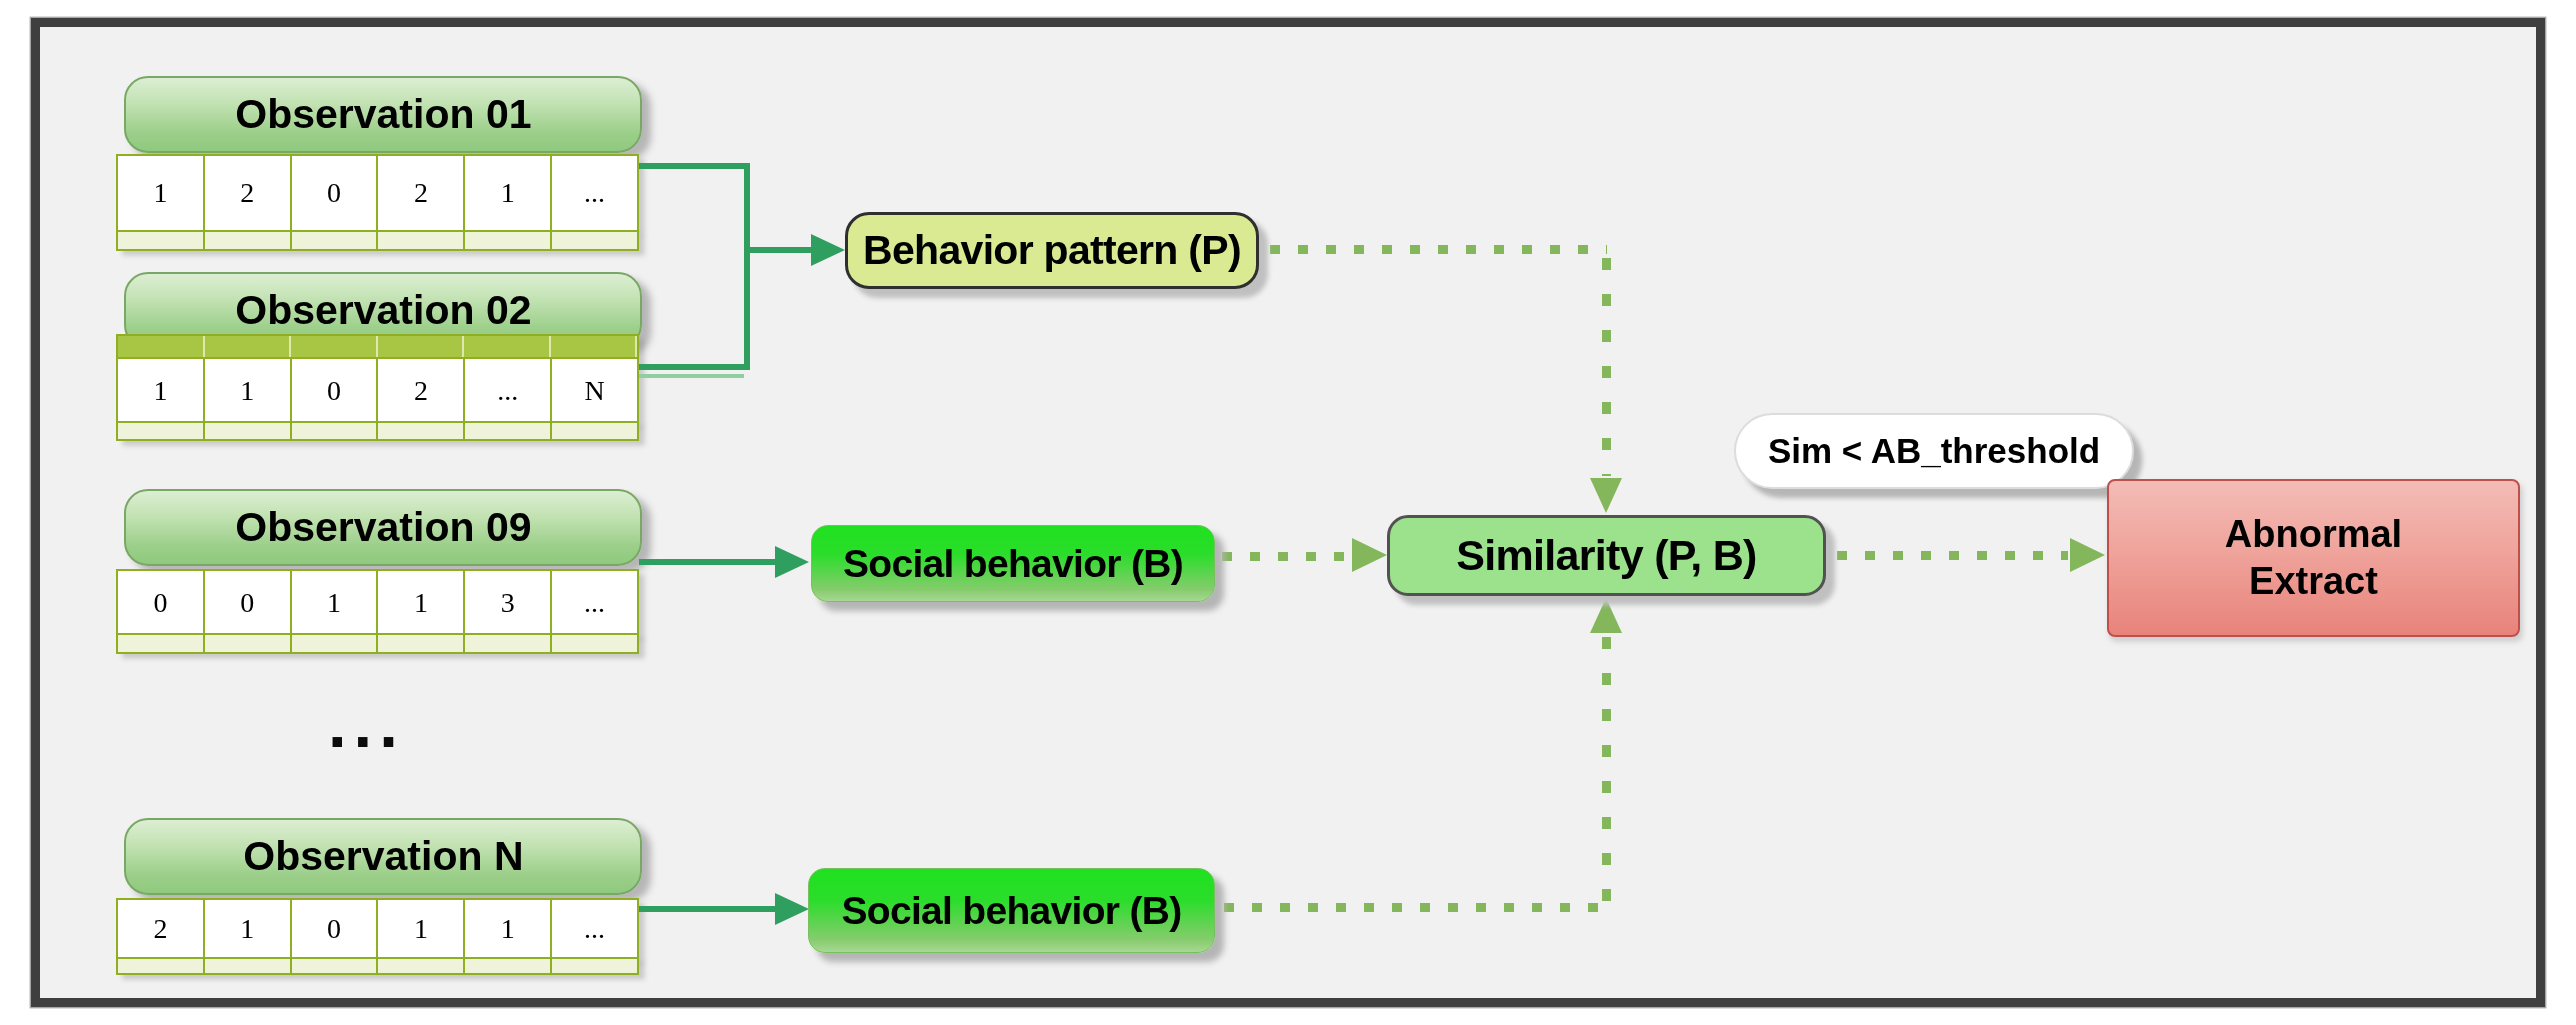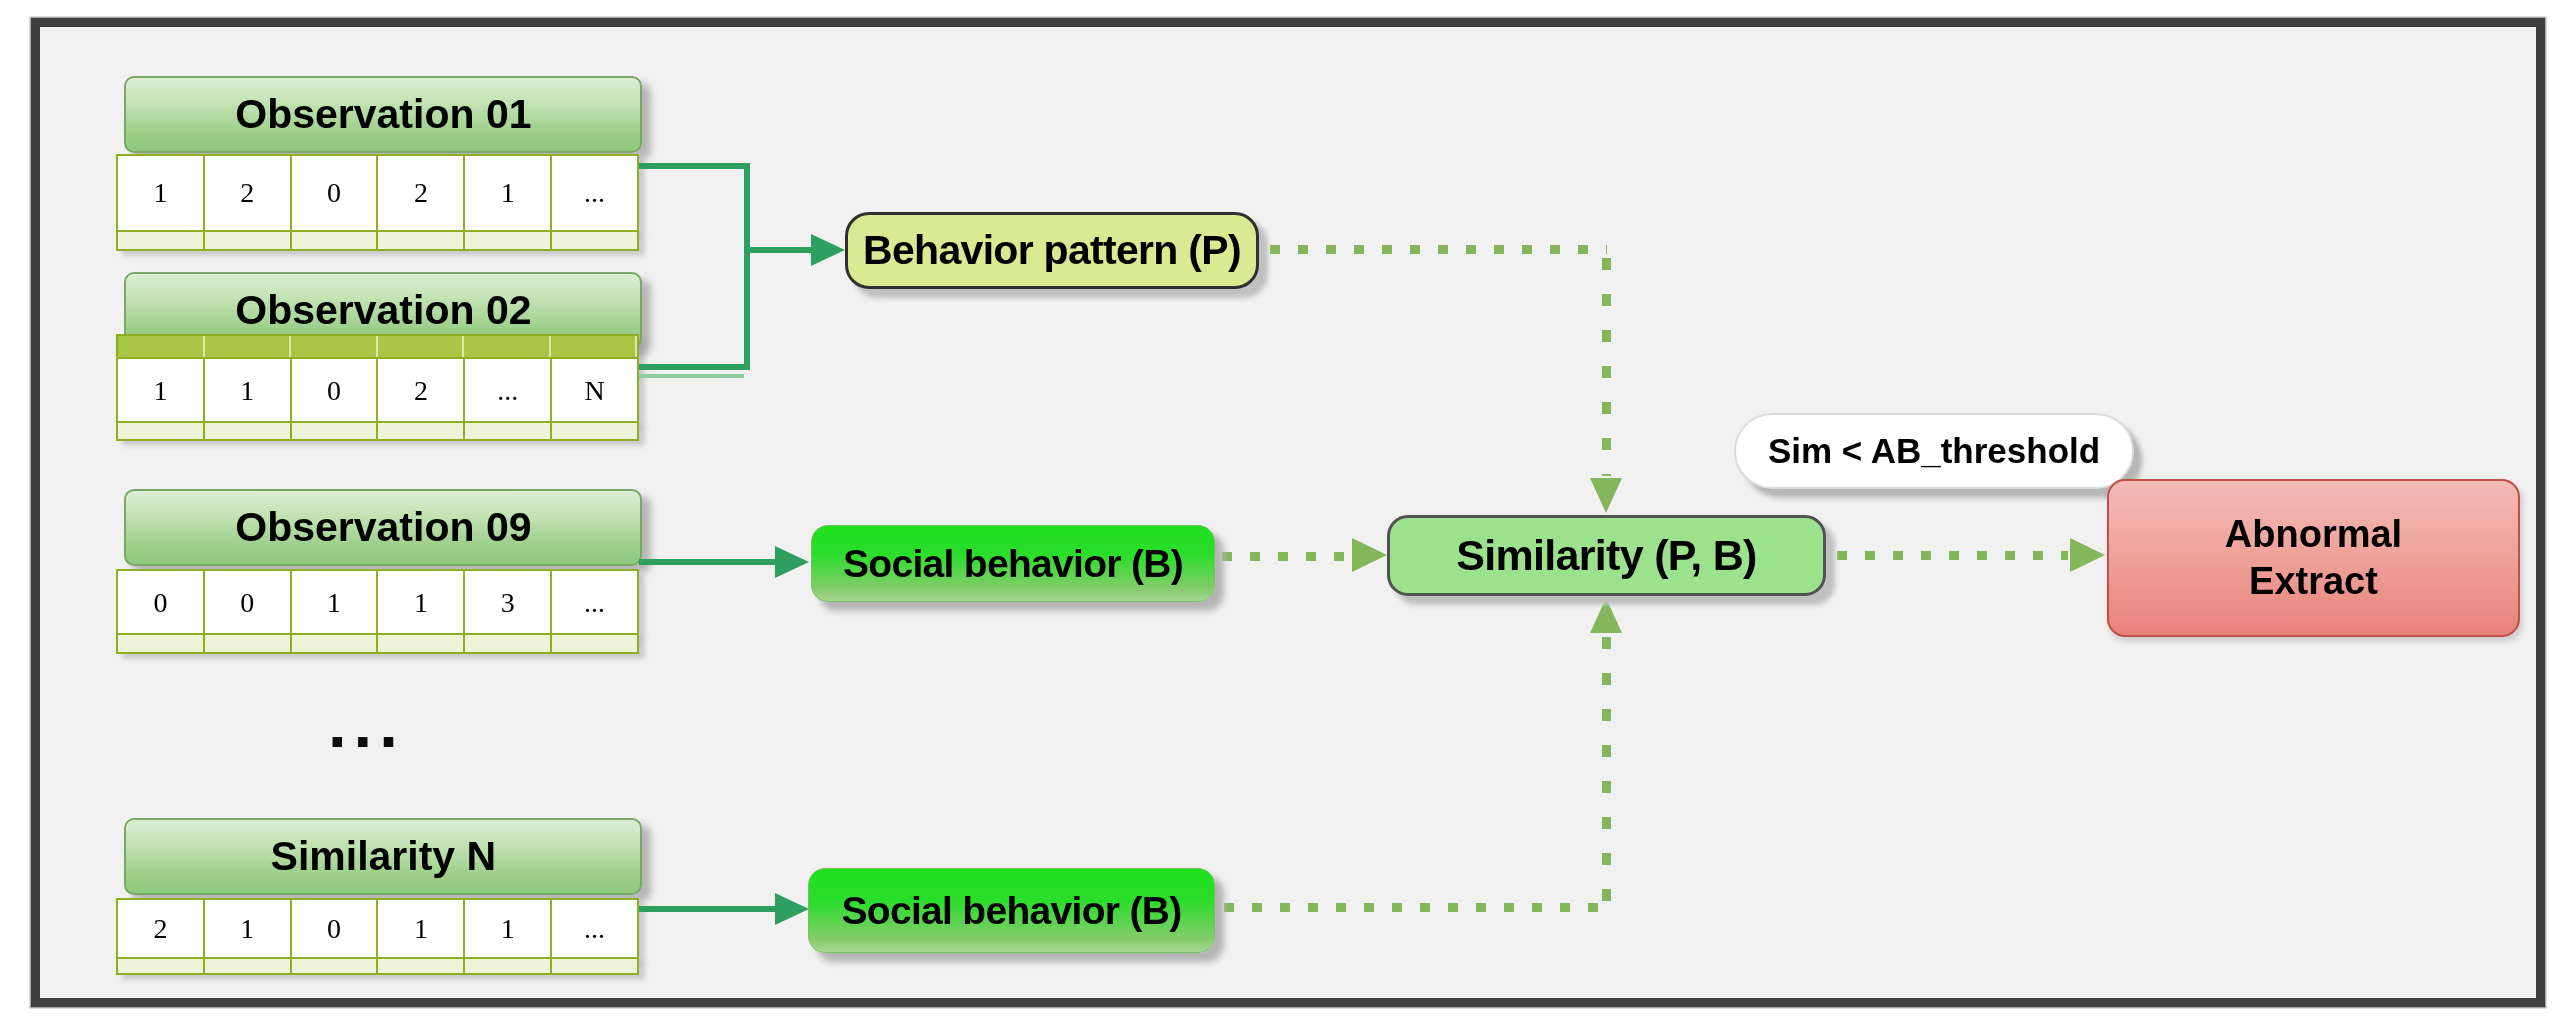--- a/index.html
+++ b/index.html
@@ -15,21 +15,21 @@
     --pill-bg:#ffffff;
   }
   *{margin:0;padding:0;box-sizing:border-box}
   html,body{width:2576px;height:1026px;background:#ffffff;font-family:"Liberation Sans",sans-serif;overflow:hidden}
   .canvas{position:relative;width:2576px;height:1026px;background:#ffffff}
   .frame{position:absolute;left:31px;top:18px;width:2514px;height:989px;
          background:var(--frame-bg);border:9px solid var(--frame-border);
          box-shadow:0 0 0 1.4px #a6a6a6;}
   
   .obs{position:absolute;width:532px}
-  .obs-header{position:absolute;height:77px;border-radius:10px;
+  .obs-header{position:absolute;height:77px;border-radius:24px;
       background:linear-gradient(180deg,#dcEEd3 0%,#c2e2b2 35%,#9ccf8a 75%,#8fc97e 100%);
       border:2.1px solid #79a765;
       box-shadow:8.4px 7px 7px rgba(110,110,110,.45);
       display:flex;align-items:center;justify-content:center;}
   .obs-header span{font-weight:bold;font-size:41px;color:#000;}
   .row{position:absolute;left:0;width:523px;display:flex;background:#fff;
       border:2.8px solid var(--olive);box-shadow:5.6px 4.9px 4.9px rgba(140,140,140,.40);}
   .row .cell{flex:1;display:flex;align-items:center;justify-content:center;
       border-right:2.8px solid var(--olive);
       font-family:"Liberation Serif",serif;font-size:28px;color:#000;}
@@ -61,21 +61,21 @@
   .pbox{position:absolute;display:flex;align-items:center;justify-content:center;
       font-weight:bold;color:#000;text-align:center}
   .box-extract{background:var(--extract-fill);border:3.5px solid #2f2f2f;border-radius:24px;
       font-size:41px;letter-spacing:-0.7px;box-shadow:8.4px 8.4px 5.6px #c0c0c0}
   .box-similarity{background:var(--similarity-fill);border:3.5px solid #525252;border-radius:21px;
       font-size:43px;letter-spacing:-0.7px;box-shadow:8.4px 8.4px 5.6px #c0c0c0}
   .box-social{background:linear-gradient(180deg,#1fe11f 0%,#2bdd2b 38%,#86cc6d 85%,#a8d793 100%);
       border:1.4px solid #77c060;border-radius:17px;font-size:39px;letter-spacing:-0.7px;
       box-shadow:8.4px 8.4px 6.3px #b5b5b5}
   .box-abnormal{background:linear-gradient(180deg,#f3bcb6 0%,#efa49c 45%,#e8837b 100%);
-      border:2.8px solid #bf4f4b;border-radius:18px;font-size:38px;line-height:1.25;
+      border:2.8px solid #bf4f4b;border-radius:8px;font-size:38px;line-height:1.25;
       box-shadow:2.8px 4.2px 5.6px rgba(150,150,150,.35)}
   .box-pill{background:var(--pill-bg);border:2.1px solid #dcdcdc;border-radius:42px;
       font-size:35px;box-shadow:8.4px 9px 4.9px #b6b6b6}
   .ellipsis{position:absolute;font-weight:bold;font-size:67px;letter-spacing:7px;color:#0c0c0c}
 </style>
 </head>
 <body>
 
 <div class="canvas">
   <div class="frame">
@@ -151,21 +151,21 @@
           <div class="cell"></div>
         <div class="cell"></div>
           <div class="cell"></div>
         <div class="cell"></div>
           <div class="cell"></div>
       </div>
     </div>
 
     <div class="obs" style="left:76px;top:791px">
       <div class="obs-header" style="left:8.4px;top:0;width:518px">
-        <span>Similarity N</span>
+        <span>Observation N</span>
       </div>
       <div class="row data" style="top:80px;height:62px">
         <div class="cell">2</div>
         <div class="cell">1</div>
         <div class="cell">0</div>
         <div class="cell">1</div>
         <div class="cell">1</div>
         <div class="cell">...</div>
       </div>
       <div class="row pale" style="top:139px;height:18px">

